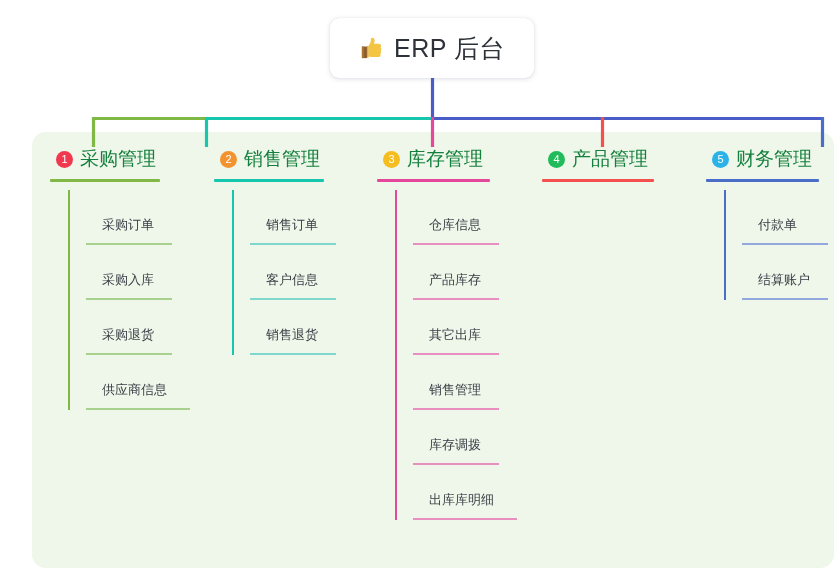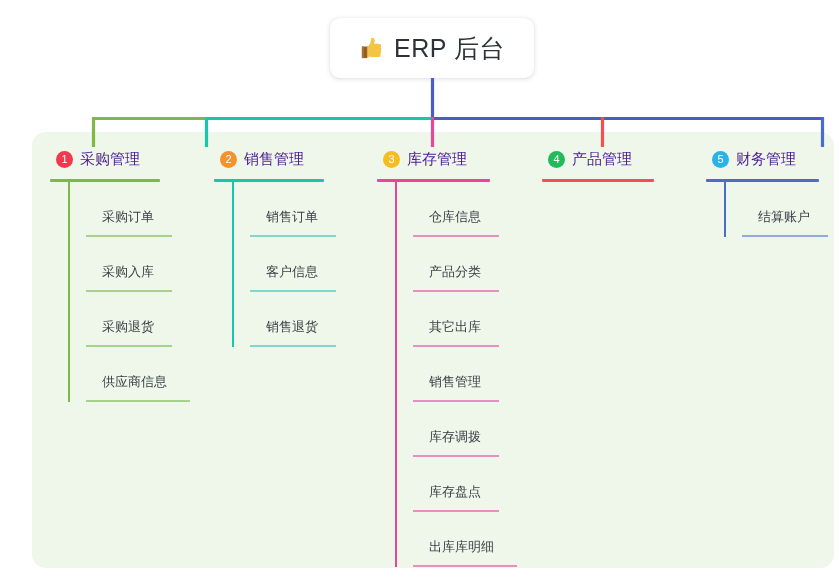--- a/index.html
+++ b/index.html
@@ -40,24 +40,24 @@
 
   
   .col{position:absolute;top:146px;}
   .col-head{display:flex;align-items:center;gap:7px;height:26px;padding-left:6px;}
   .badge{
     width:17px;height:17px;border-radius:50%;
     display:flex;align-items:center;justify-content:center;
     color:#fff;font-size:11px;line-height:1;flex:0 0 auto;
     font-family:"Liberation Sans","DejaVu Sans",sans-serif;
   }
-  .col-title{font-size:15px;color:#4c1d95;white-space:nowrap;}
+  .col-title{font-size:19px;color:#15803d;white-space:nowrap;}
   .head-rule{height:3px;margin-top:7px;border-radius:1px;}
 
-  .items{position:relative;margin-top:0;padding-left:18px;box-sizing:border-box;text-align:center;}
+  .items{position:relative;margin-top:8px;padding-left:18px;box-sizing:border-box;text-align:center;}
   .spine{position:absolute;left:18px;top:0;bottom:0;width:2px;}
   .item{position:relative;height:55px;box-sizing:border-box;}
   .item-label{
     position:absolute;left:34px;bottom:11px;
     font-size:13px;color:#3a3f46;white-space:nowrap;
   }
   .item-rule{position:absolute;left:18px;bottom:0;height:1.6px;}
 
   .c1{left:36px;}  .c1 .head-rule{width:110px;}
   .c2{left:200px;} .c2 .head-rule{width:110px;}
@@ -157,37 +157,33 @@
       <span class="col-title">库存管理</span>
     </div>
     <div class="head-rule" style="background: rgb(229, 72, 155);"></div>
     <div class="items">
       <div class="spine" style="background: rgb(229, 72, 155);"></div>
     <div class="item">
           <span class="item-label">仓库信息</span>
           <span class="item-rule" style="background: rgb(233, 142, 192); width: 86px;"></span>
         </div>
         <div class="item">
-          <span class="item-label">产品分类</span>
+          <span class="item-label">产品库存</span>
           <span class="item-rule" style="background: rgb(233, 142, 192); width: 86px;"></span>
         </div>
         <div class="item">
           <span class="item-label">其它出库</span>
           <span class="item-rule" style="background: rgb(233, 142, 192); width: 86px;"></span>
         </div>
         <div class="item">
           <span class="item-label">销售管理</span>
           <span class="item-rule" style="background: rgb(233, 142, 192); width: 86px;"></span>
         </div>
         <div class="item">
           <span class="item-label">库存调拨</span>
-          <span class="item-rule" style="background: rgb(233, 142, 192); width: 86px;"></span>
-        </div>
-        <div class="item">
-          <span class="item-label">库存盘点</span>
           <span class="item-rule" style="background: rgb(233, 142, 192); width: 86px;"></span>
         </div>
         <div class="item">
           <span class="item-label">出库库明细</span>
           <span class="item-rule" style="background: rgb(233, 142, 192); width: 104px;"></span>
         </div>
       </div>
   </div>
 
   <div class="col c4">
@@ -200,19 +196,23 @@
 
   <div class="col c5">
     <div class="col-head">
       <span class="badge" style="background: rgb(43, 179, 232);">5</span>
       <span class="col-title">财务管理</span>
     </div>
     <div class="head-rule" style="background: rgb(74, 110, 199);"></div>
     <div class="items">
       <div class="spine" style="background: rgb(74, 110, 199);"></div>
         <div class="item">
+          <span class="item-label">付款单</span>
+          <span class="item-rule" style="background: rgb(147, 169, 221); width: 86px;"></span>
+        </div>
+        <div class="item">
           <span class="item-label">结算账户</span>
           <span class="item-rule" style="background: rgb(147, 169, 221); width: 86px;"></span>
         </div>
       </div>
   </div>
 
 </div>
 
 </body></html>

